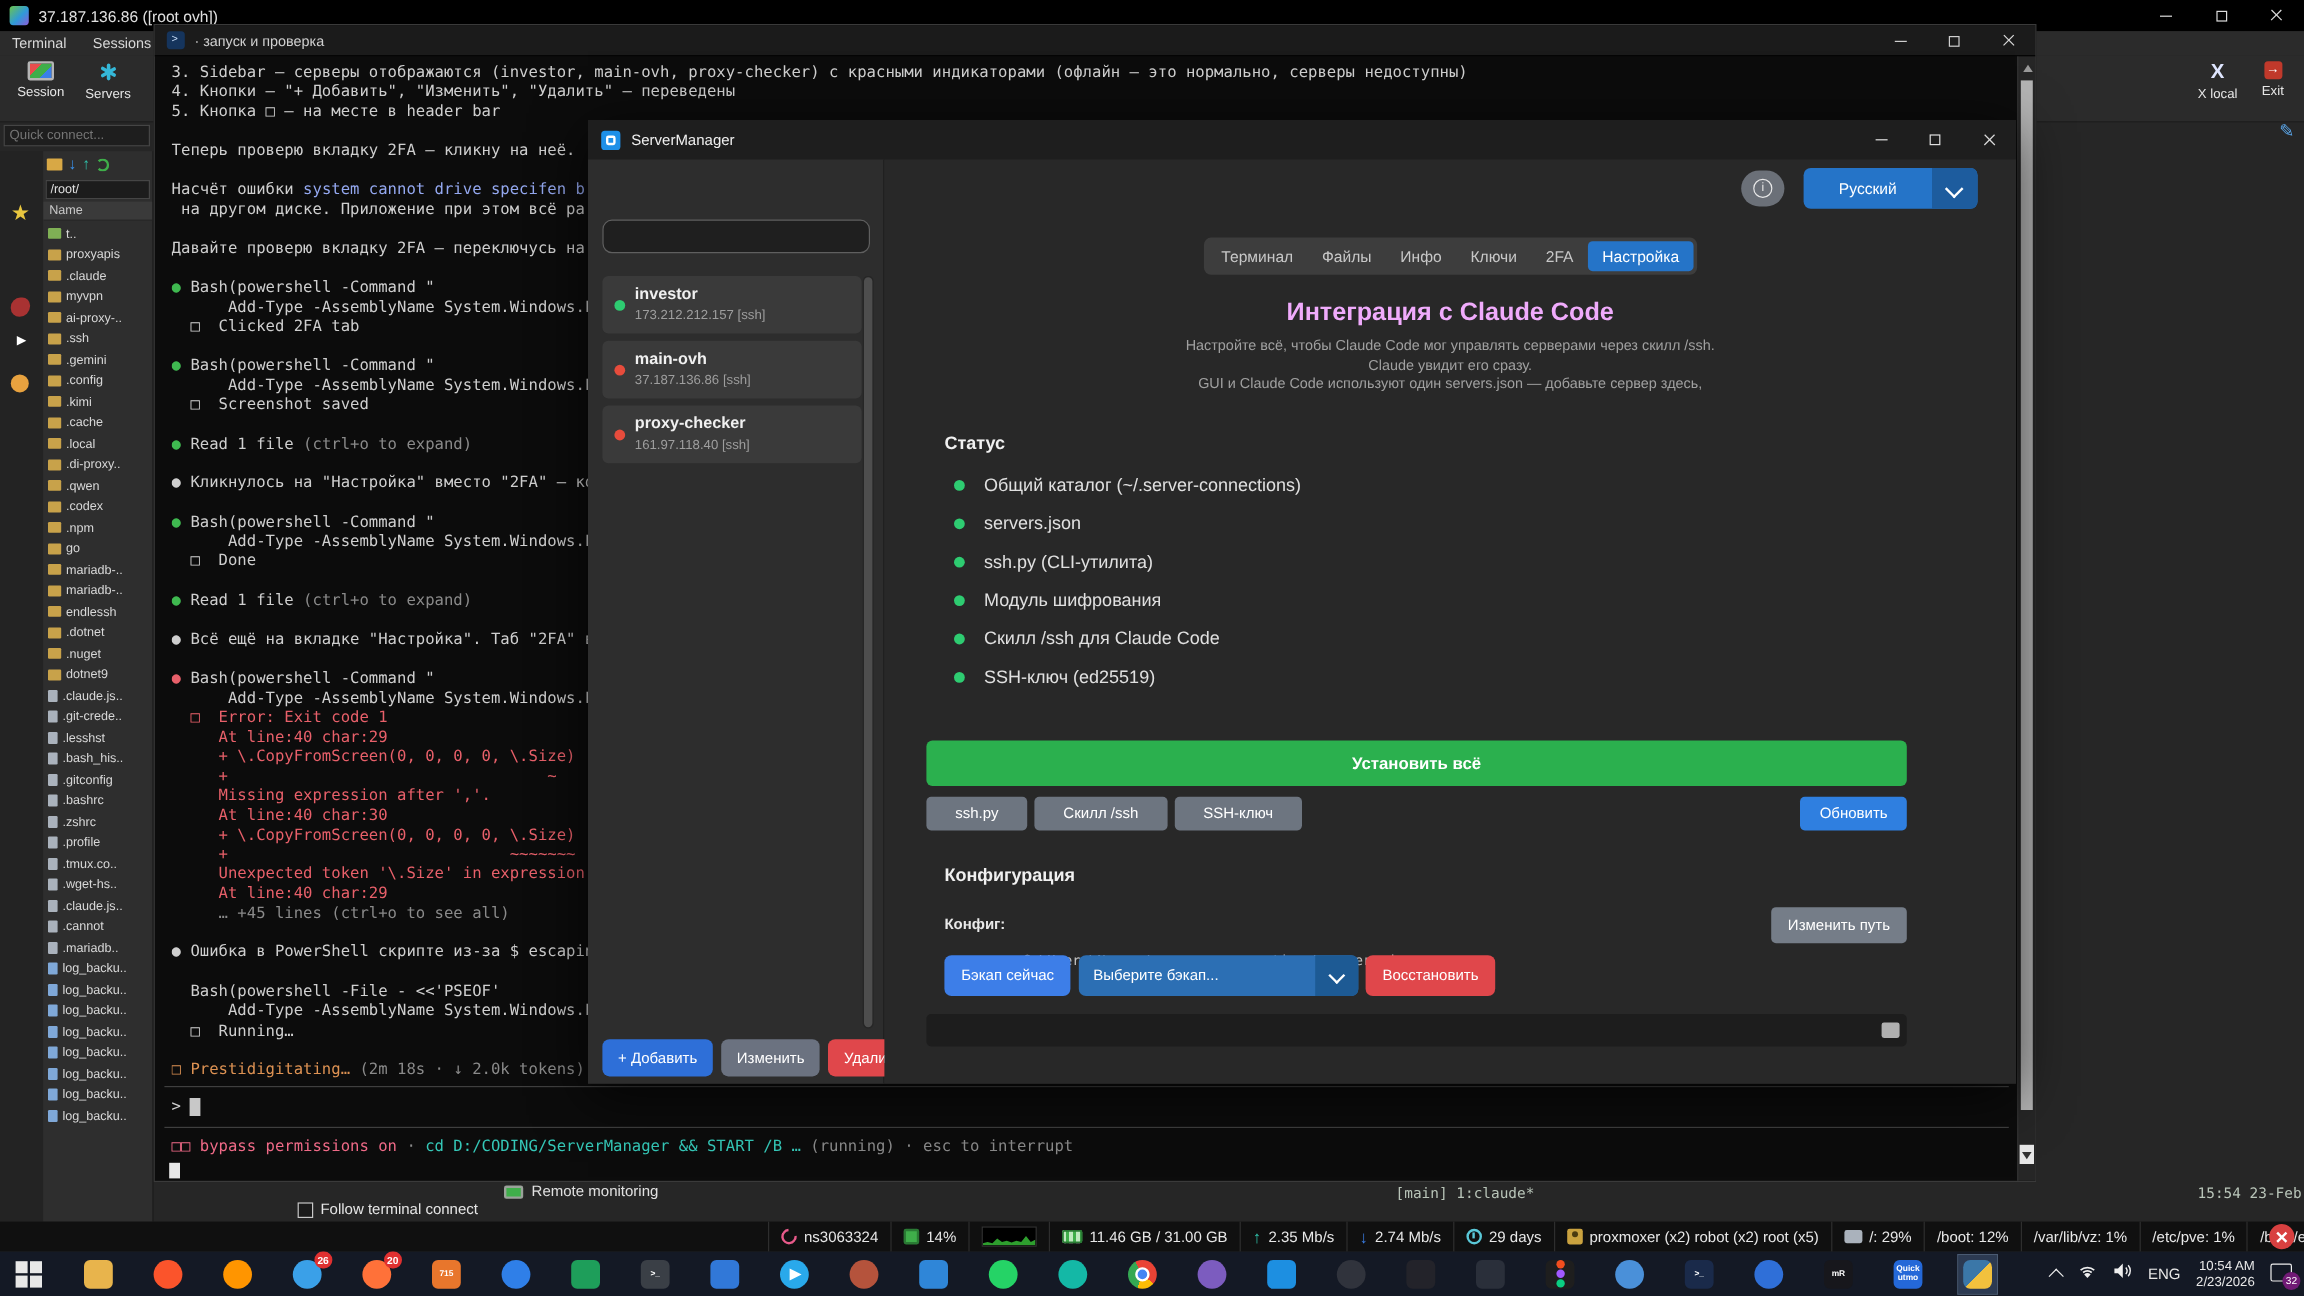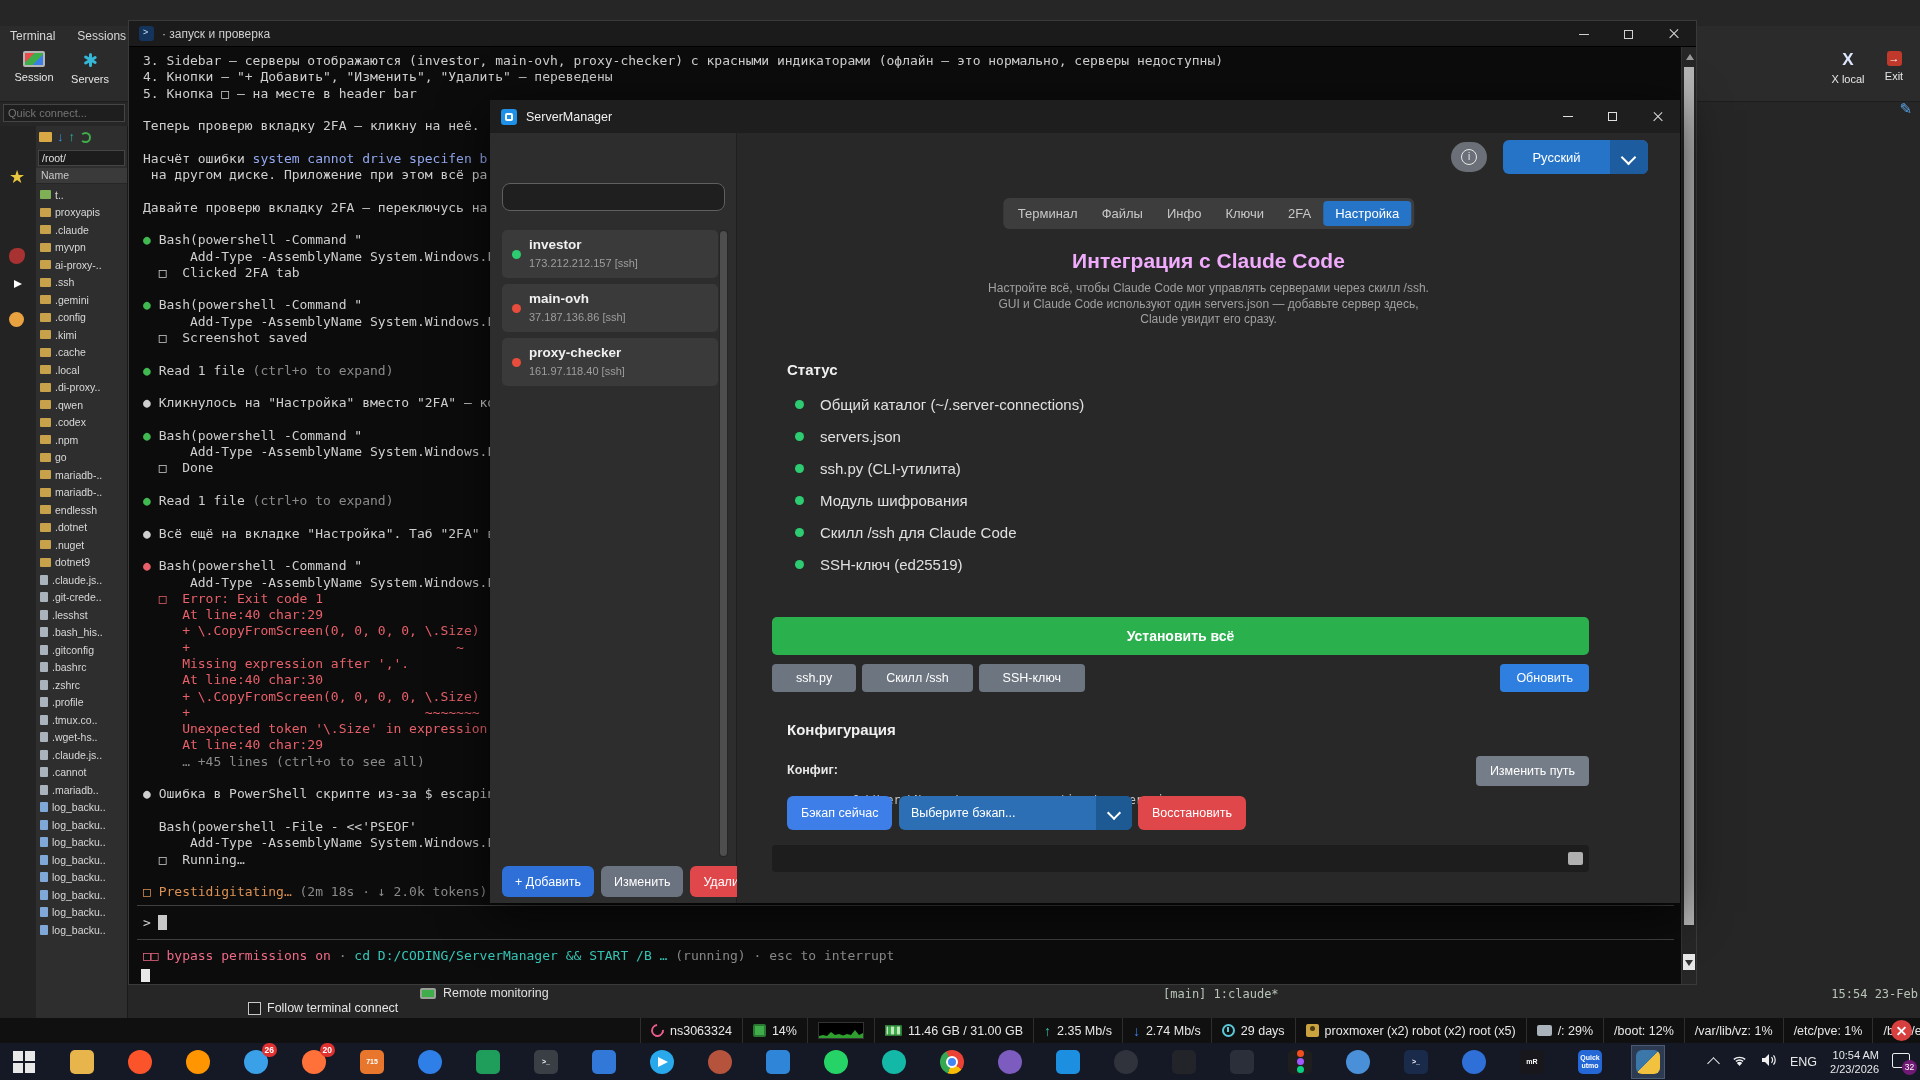--- a/index.html
+++ b/index.html
@@ -184,20 +184,33 @@
 .tr-clock{font-size:11px;line-height:14px;text-align:right;display:block;}
 .tr-notif{position:relative;display:block;width:22px;height:18px;}
 .nf{display:block;width:18px;height:15px;border:1.7px solid #eee;border-radius:2px;}
 .nb{position:absolute;right:-3px;bottom:-4px;background:#701a75;border-radius:50%;width:15px;height:15px;font-size:8.5px;color:#fff;display:flex;align-items:center;justify-content:center;font-weight:normal;font-style:normal;}
 </style>
 </head>
 <body>
 
 <div class="screen">
 
+  <div class="m-title">
+    <span class="m-logo"></span>
+    <span>37.187.136.86 ([root ovh])</span>
+    <span class="wc wc-min">
+        <i class="bar"></i>
+      </span>
+    <span class="wc wc-max">
+        <i class="sq"></i>
+      </span>
+    <span class="wc wc-close">
+        <i class="xmark"></i>
+      </span>
+  </div>
   <div class="m-menu">
     <span>Terminal</span>
     <span>Sessions</span>
   </div>
   <div class="m-toolbar">
     <div class="tool-item" style="left:6px">
       <span class="ti ti-session"></span>
       <span>Session</span>
     </div>
     <div class="tool-item" style="left:62px">
@@ -613,22 +626,22 @@
             <div class="tab">Терминал</div>
             <div class="tab">Файлы</div>
             <div class="tab">Инфо</div>
             <div class="tab">Ключи</div>
             <div class="tab">2FA</div>
             <div class="tab active">Настройка</div>
           </div>
         <div class="sm-title">Интеграция с Claude Code</div>
         <div class="sm-sub">
           <div>Настройте всё, чтобы Claude Code мог управлять серверами через скилл /ssh.</div>
+          <div>Claude увидит его сразу.</div>
           <div>GUI и Claude Code используют один servers.json — добавьте сервер здесь,</div>
-          <div>Claude увидит его сразу.</div>
         </div>
         <div class="sm-sec sec-status">Статус</div>
         <div id="st-items">
             <div class="st-item" style="top: 263px;">
               <span class="st-dot"></span>
               <span>Общий каталог (~/.server-connections)</span>
             </div>
             <div class="st-item" style="top: 295px;">
               <span class="st-dot"></span>
               <span>servers.json</span>

